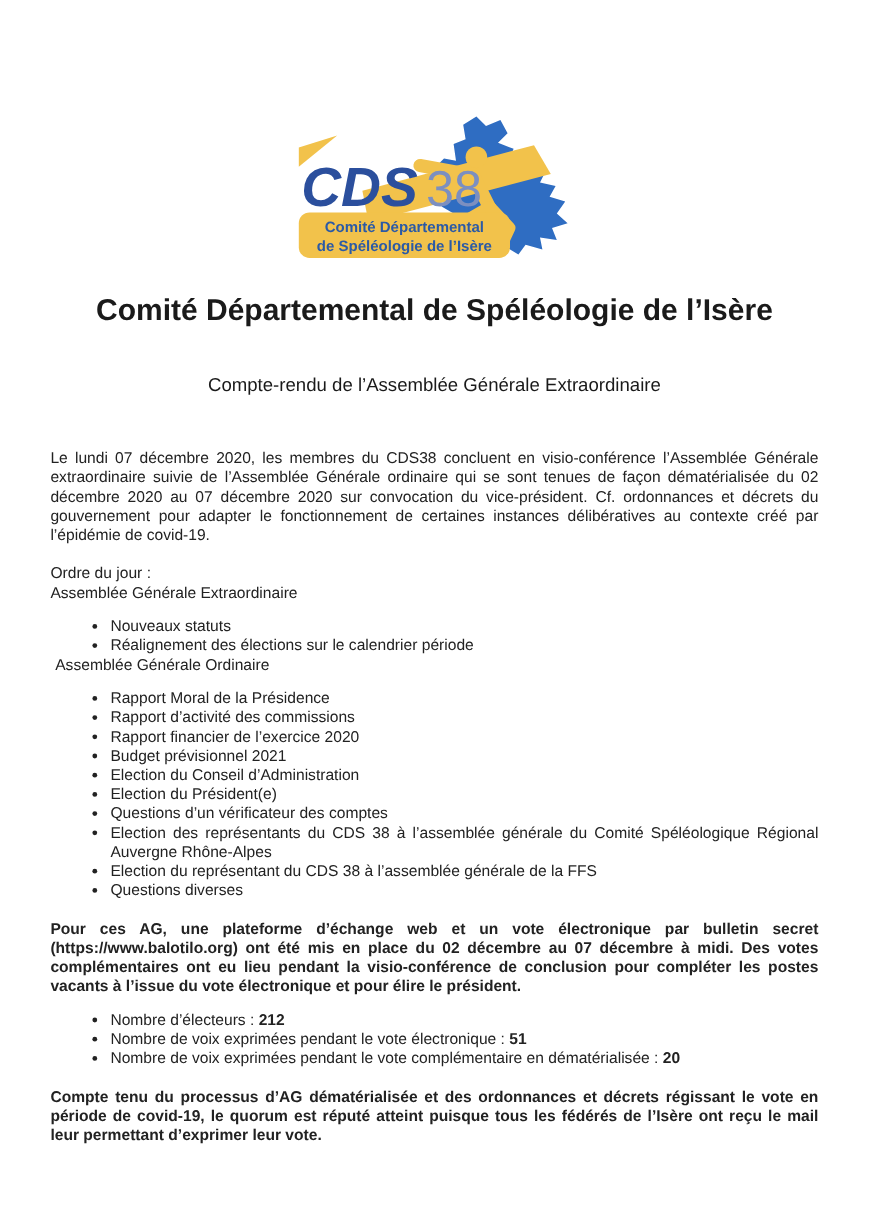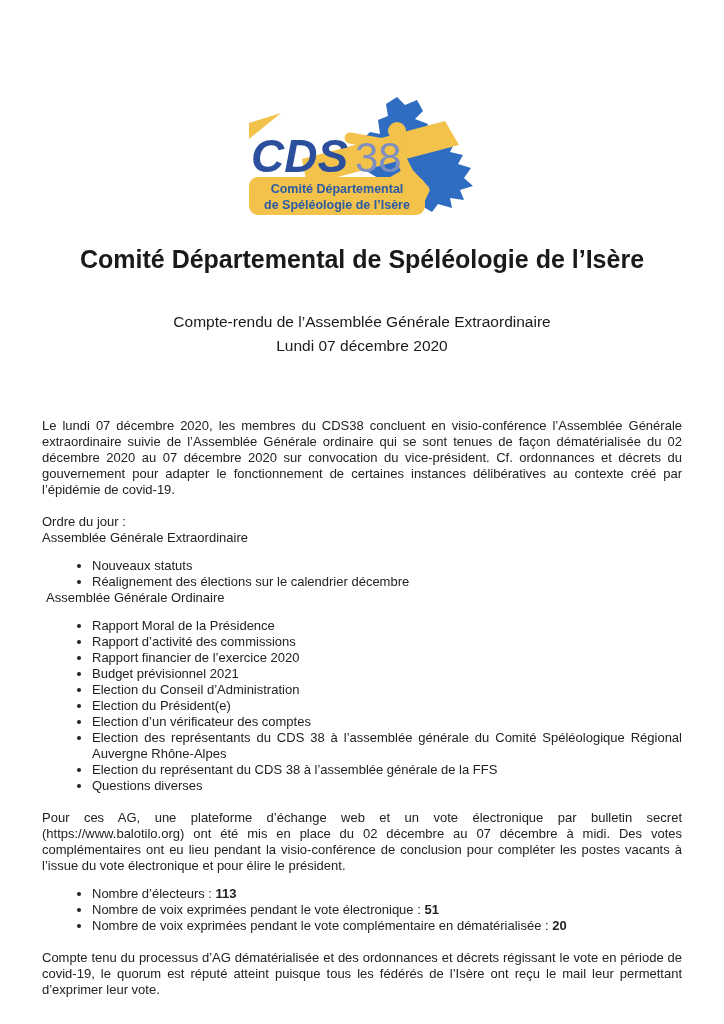--- a/index.html
+++ b/index.html
@@ -32,22 +32,22 @@
     line-height: 24px;
   }
 
   .content {
     padding: 0 42px;
     font-size: 13px;
     line-height: 16px;
     text-align: justify;
   }
 
-  .p-intro { margin-top: 60px; }
-  .p { margin-top: 16px; }
+  .p-intro { margin-top: 40px; }
+  .p { margin-top: 16px; font-weight: bold; }
 
   .agenda-heading {
     margin-top: 16px;
     text-align: left;
   }
   .section-label { margin-top: 0; text-align: left; }
   .section-label.indented { padding-left: 4px; }
 
   ul.doc-list {
     margin-top: 12px;
@@ -88,55 +88,54 @@
 
       <text x="90" y="100" text-anchor="middle" font-size="12.5" font-weight="bold" fill="#2B5AA6">Comité Départemental</text>
       <text x="90" y="116" text-anchor="middle" font-size="12.5" font-weight="bold" fill="#2B5AA6">de Spéléologie de l’Isère</text>
     </svg>
   </div>
 
   <h1 class="doc-title">Comité Départemental de Spéléologie de l’Isère</h1>
 
   <div class="doc-subtitle">
     <div>Compte-rendu de l’Assemblée Générale Extraordinaire</div>
-    <div>Lundi 07 décembre 2020</div>
   </div>
 
   <div class="content">
 
     <p class="p-intro">Le lundi 07 décembre 2020, les membres du CDS38 concluent en visio-conférence l’Assemblée Générale extraordinaire suivie de l’Assemblée Générale ordinaire qui se sont tenues de façon dématérialisée du 02 décembre 2020 au 07 décembre 2020 sur convocation du vice-président. Cf. ordonnances et décrets du gouvernement pour adapter le fonctionnement de certaines instances délibératives au contexte créé par l’épidémie de covid-19.</p>
 
     <p class="agenda-heading">Ordre du jour :</p>
 
     <p class="section-label">Assemblée Générale Extraordinaire</p>
 
     <ul class="doc-list">
       <li>Nouveaux statuts</li>
-      <li>Réalignement des élections sur le calendrier décembre</li>
+      <li>Réalignement des élections sur le calendrier période</li>
     </ul>
 
     <p class="section-label indented">Assemblée Générale Ordinaire</p>
 
     <ul class="doc-list">
       <li>Rapport Moral de la Présidence</li>
       <li>Rapport d’activité des commissions</li>
       <li>Rapport financier de l’exercice 2020</li>
       <li>Budget prévisionnel 2021</li>
       <li>Election du Conseil d’Administration</li>
       <li>Election du Président(e)</li>
-      <li>Election d’un vérificateur des comptes</li>
+      <li>Questions d’un vérificateur des comptes</li>
       <li>Election des représentants du CDS 38 à l’assemblée générale du Comité Spéléologique Régional Auvergne Rhône-Alpes</li>
       <li>Election du représentant du CDS 38 à l’assemblée générale de la FFS</li>
       <li>Questions diverses</li>
     </ul>
 
     <p class="p">Pour ces AG, une plateforme d’échange web et un vote électronique par bulletin secret (https://www.balotilo.org) ont été mis en place du 02 décembre au 07 décembre à midi. Des votes complémentaires ont eu lieu pendant la visio-conférence de conclusion pour compléter les postes vacants à l’issue du vote électronique et pour élire le président.</p>
 
     <ul class="doc-list">
-      <li><span>Nombre d’électeurs :</span> <span class="stat-value">113</span></li>
+      <li><span>Nombre d’électeurs :</span> <span class="stat-value">212</span></li>
       <li><span>Nombre de voix exprimées pendant le vote électronique :</span> <span class="stat-value">51</span></li>
       <li><span>Nombre de voix exprimées pendant le vote complémentaire en dématérialisée :</span> <span class="stat-value">20</span></li>
     </ul>
 
     <p class="p">Compte tenu du processus d’AG dématérialisée et des ordonnances et décrets régissant le vote en période de covid-19, le quorum est réputé atteint puisque tous les fédérés de l’Isère ont reçu le mail leur permettant d’exprimer leur vote.</p>
 
   </div>
 </div>
 
 </body></html>

